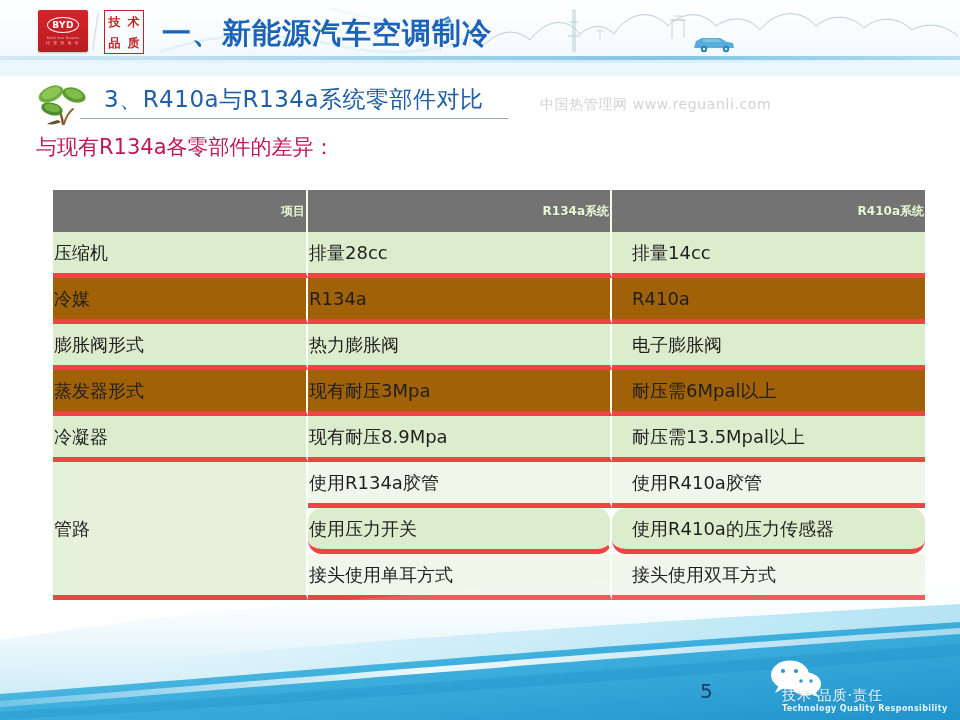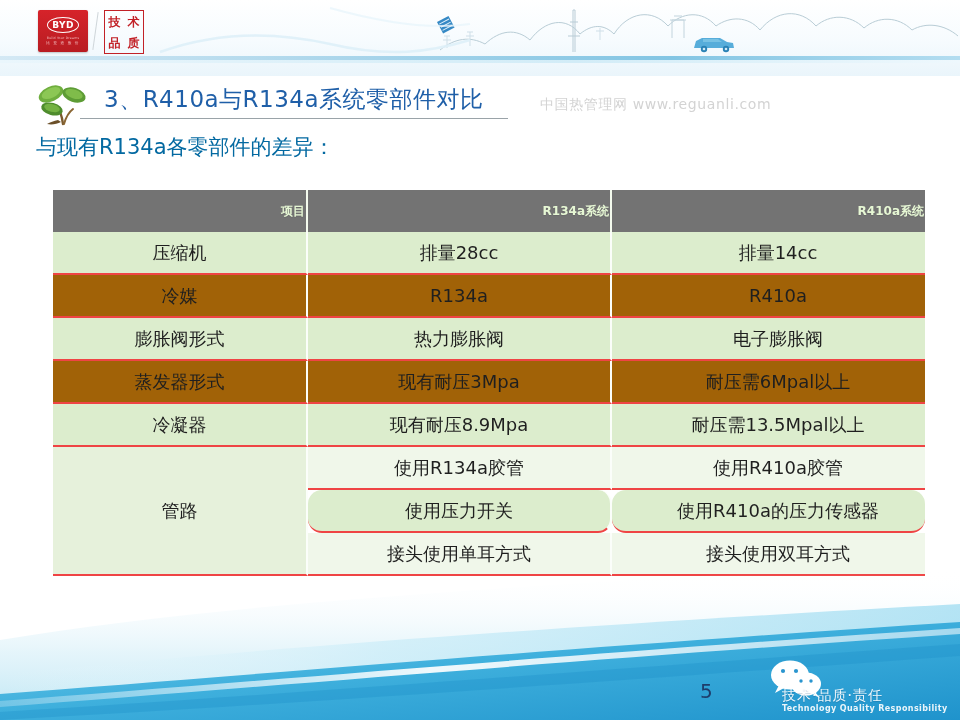--- a/index.html
+++ b/index.html
@@ -87,21 +87,21 @@
 
   
   #watermark {
     position: absolute; left: 540px; top: 96px;
     font-size: 14px; color: #d3d3d3; letter-spacing: .6px; white-space: nowrap;
   }
 
   
   #intro-line {
     position: absolute; left: 36px; top: 133px;
-    font-size: 21px; color: #0369a1; white-space: nowrap;
+    font-size: 21px; color: #be185d; white-space: nowrap;
   }
 
   
   #comparison-table {
     position: absolute; left: 53px; top: 190px;
     width: 872px;
     border-collapse: separate; border-spacing: 0;
     table-layout: fixed;
   }
   #comparison-table col.c1 { width: 255px; }
@@ -114,24 +114,24 @@
     font-size: 12px; font-weight: bold;
     height: 40px;
     text-align: right;
     border-right: 2px solid #f4fbee;
     text-shadow: 0 1px 1px rgba(0,0,0,.10);
   }
   #comparison-table th:last-child { border-right: none; }
 
   #comparison-table td {
     font-size: 18px; color: #1f1f1f;
-    text-align: center; vertical-align: middle;
+    text-align: left; vertical-align: middle;
     height: 39px;
     border-right: 2px solid #fbfefa;
-    border-bottom: 2px solid #ef4444;
+    border-bottom: 5px solid #ef4444;
   }
   #comparison-table td:last-child { border-right: none; padding-left: 20px; }
   tr.band-a td { background: #dcedcd; }
   tr.band-b td { background: #a16207; }
   td.merged-label { background: #e6f1db; font-size: 18px; }
   td.cell-a { background: #dcedcd; border-radius: 14px; }
   td.cell-b { background: #f0f7ea; }
 
   
   #bottom-wave { position: absolute; left: 0; bottom: 0; width: 960px; height: 150px; }
@@ -204,20 +204,21 @@
       <div id="byd-sub-cn">比 亚 迪 股 份</div>
     </div>
     <div id="seal-divider"></div>
     <div id="seal">
       <span>技</span>
       <span>术</span>
       <span>品</span>
       <span>质</span>
     </div>
 
+    <div id="banner-title">一、新能源汽车空调制冷</div>
   </div>
 
   <svg id="sprout" viewBox="0 0 58 46">
     <path d="M27,44 C26,36 24,30 20,26" stroke="#7a5a2e" stroke-width="2.4" fill="none" stroke-linecap="round"></path>
     <path d="M28,44 C30,37 33,32 37,29" stroke="#8a6633" stroke-width="2" fill="none" stroke-linecap="round"></path>
     <ellipse cx="15" cy="14" rx="13" ry="7.5" transform="rotate(-24 15 14)" fill="#6fae3e"></ellipse>
     <ellipse cx="15" cy="13" rx="10" ry="5" transform="rotate(-24 15 13)" fill="#8cc755"></ellipse>
     <ellipse cx="38" cy="15" rx="12" ry="7" transform="rotate(18 38 15)" fill="#5d9c35"></ellipse>
     <ellipse cx="38" cy="14" rx="9" ry="4.4" transform="rotate(18 38 14)" fill="#7fbc4a"></ellipse>
     <ellipse cx="16" cy="29" rx="11" ry="6.2" transform="rotate(14 16 29)" fill="#4e8c2d"></ellipse>

